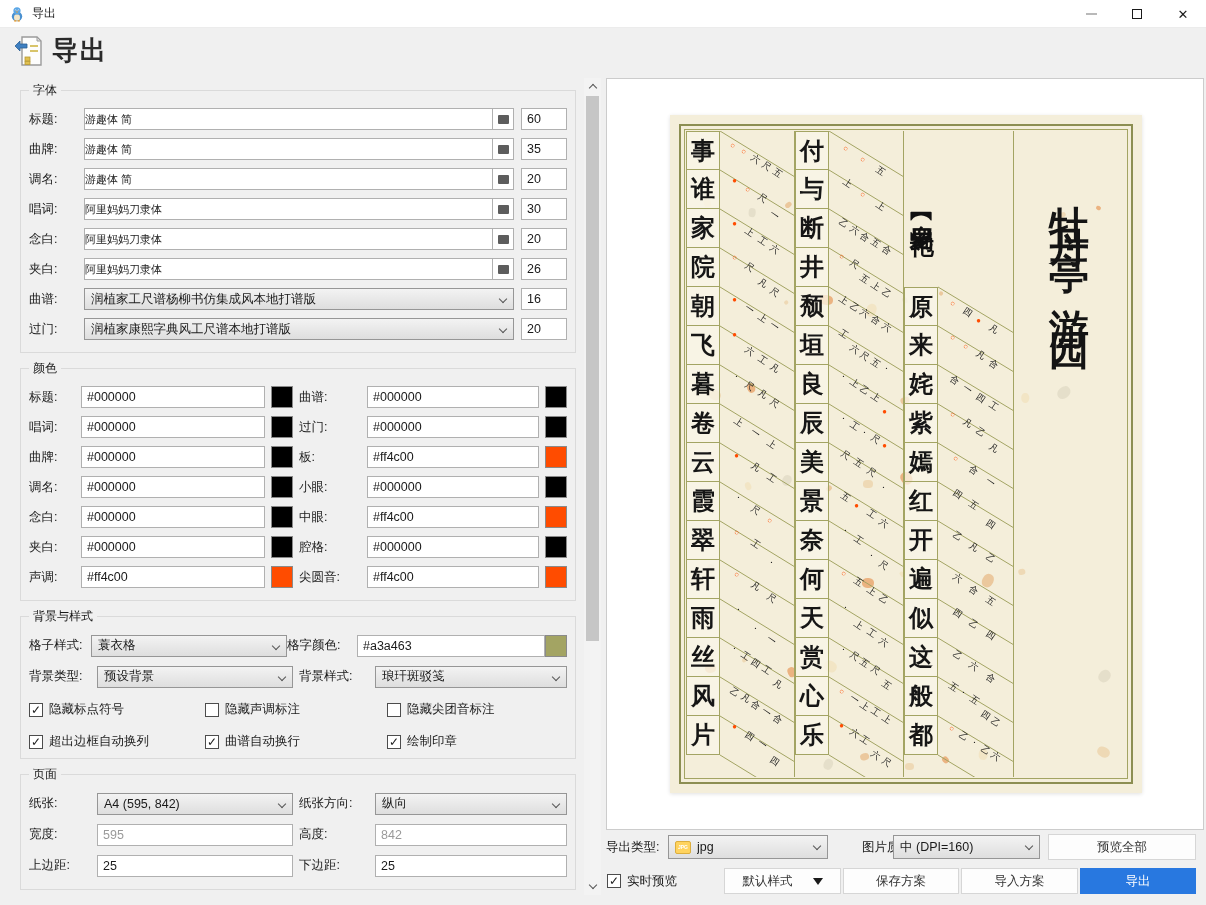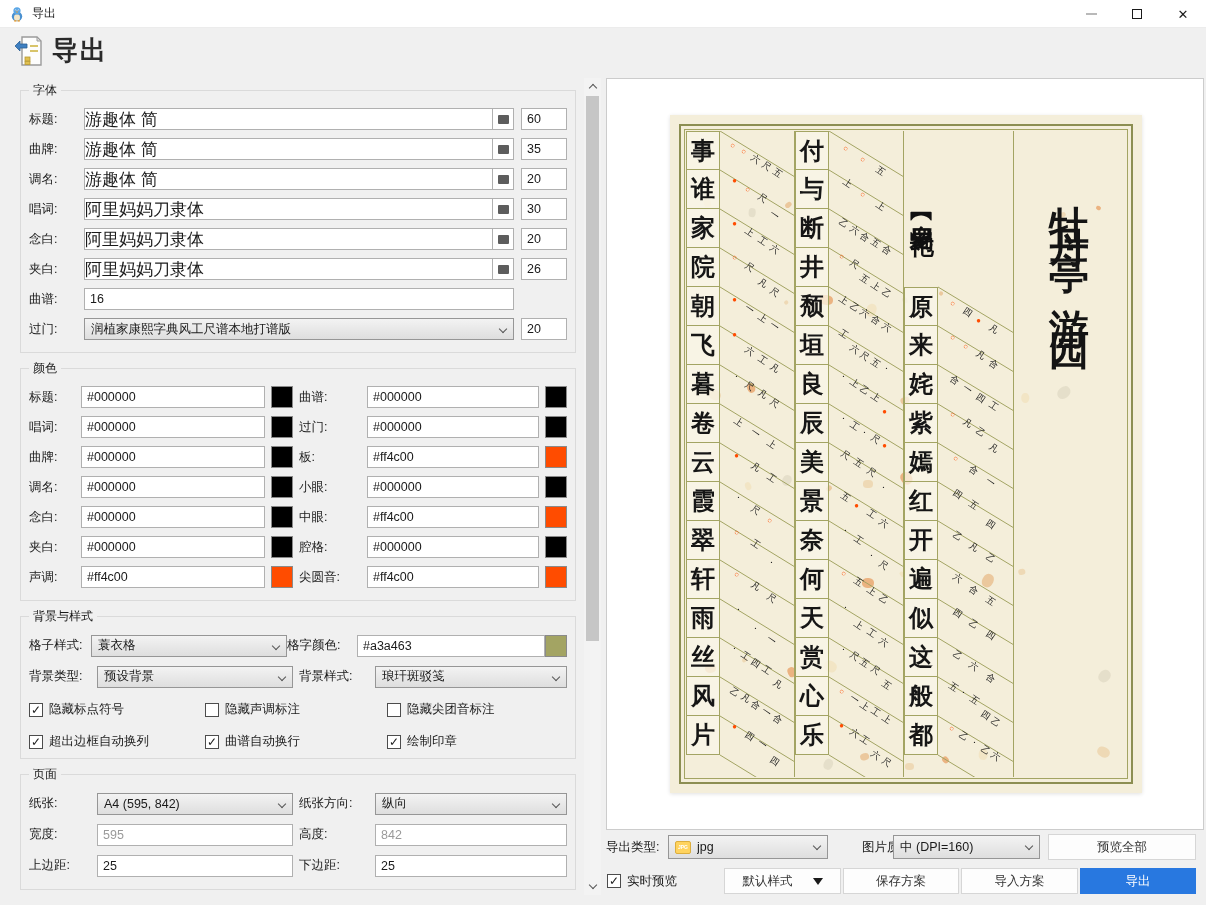--- a/index.html
+++ b/index.html
@@ -20,21 +20,21 @@
   
   .page-header { position:absolute; left:14px; top:33px; display:flex; align-items:center; gap:8px; }
   .page-header h1 { font-size:26px; font-weight:700; color:#2a2a2a; letter-spacing:2px; }
   
   .left-panel { position:absolute; left:20px; top:82px; width:556px; }
   fieldset { border:1px solid #dadada; margin-bottom:7px; padding:5px 8px 8px 8px; background:transparent; }
   legend { font-size:12px; padding:0 4px; color:#1a1a1a; }
   .lbl { font-size:12.5px; white-space:nowrap; }
   .frow { display:grid; grid-template-columns:48px 1fr 46px; column-gap:7px; align-items:center; height:30px; }
   .ffield { height:22px; border:1px solid #b0b0b0; background:#fff; display:flex; align-items:center; }
-  .ffield .ftext { flex:1; font-size:17px; padding-left:0; overflow:hidden; white-space:nowrap; }
+  .ffield .ftext { flex:1; font-size:11px; padding-left:0; overflow:hidden; white-space:nowrap; }
   .fmore { width:21px; height:100%; border-left:1px solid #b0b0b0; background:#fff;
            display:flex; align-items:center; justify-content:center; }
   .fmore i { width:11px; height:9px; background:#5d5d5d; border-radius:1px; }
   .tinput { height:22px; border:1px solid #b0b0b0; background:#fff; display:flex; align-items:center; }
   .tinput span { font-size:12.5px; padding-left:5px; white-space:nowrap; }
   .tinput.dis span { color:#9a9a9a; }
   .combo { height:22px; border:1px solid #969696; background:linear-gradient(#f3f3f3,#dedede);
            display:flex; align-items:center; position:relative; padding:0 18px 0 6px; }
   .combo span { font-size:12.5px; white-space:nowrap; overflow:hidden; }
   .chev { position:absolute; right:7px; top:7px; width:6px; height:6px;
@@ -210,20 +210,24 @@
             <span class="fmore">
               <i></i>
             </span>
           </div>
           <div class="tinput">
             <span>26</span>
           </div>
         </div>
         <div class="frow">
           <span class="lbl">曲谱:</span>
+          <div class="combo">
+            <span>润植家工尺谱杨柳书仿集成风本地打谱版</span>
+            <i class="chev"></i>
+          </div>
           <div class="tinput">
             <span>16</span>
           </div>
         </div>
         <div class="frow">
           <span class="lbl">过门:</span>
           <div class="combo">
             <span>润植家康熙字典风工尺谱本地打谱版</span>
             <i class="chev"></i>
           </div>

